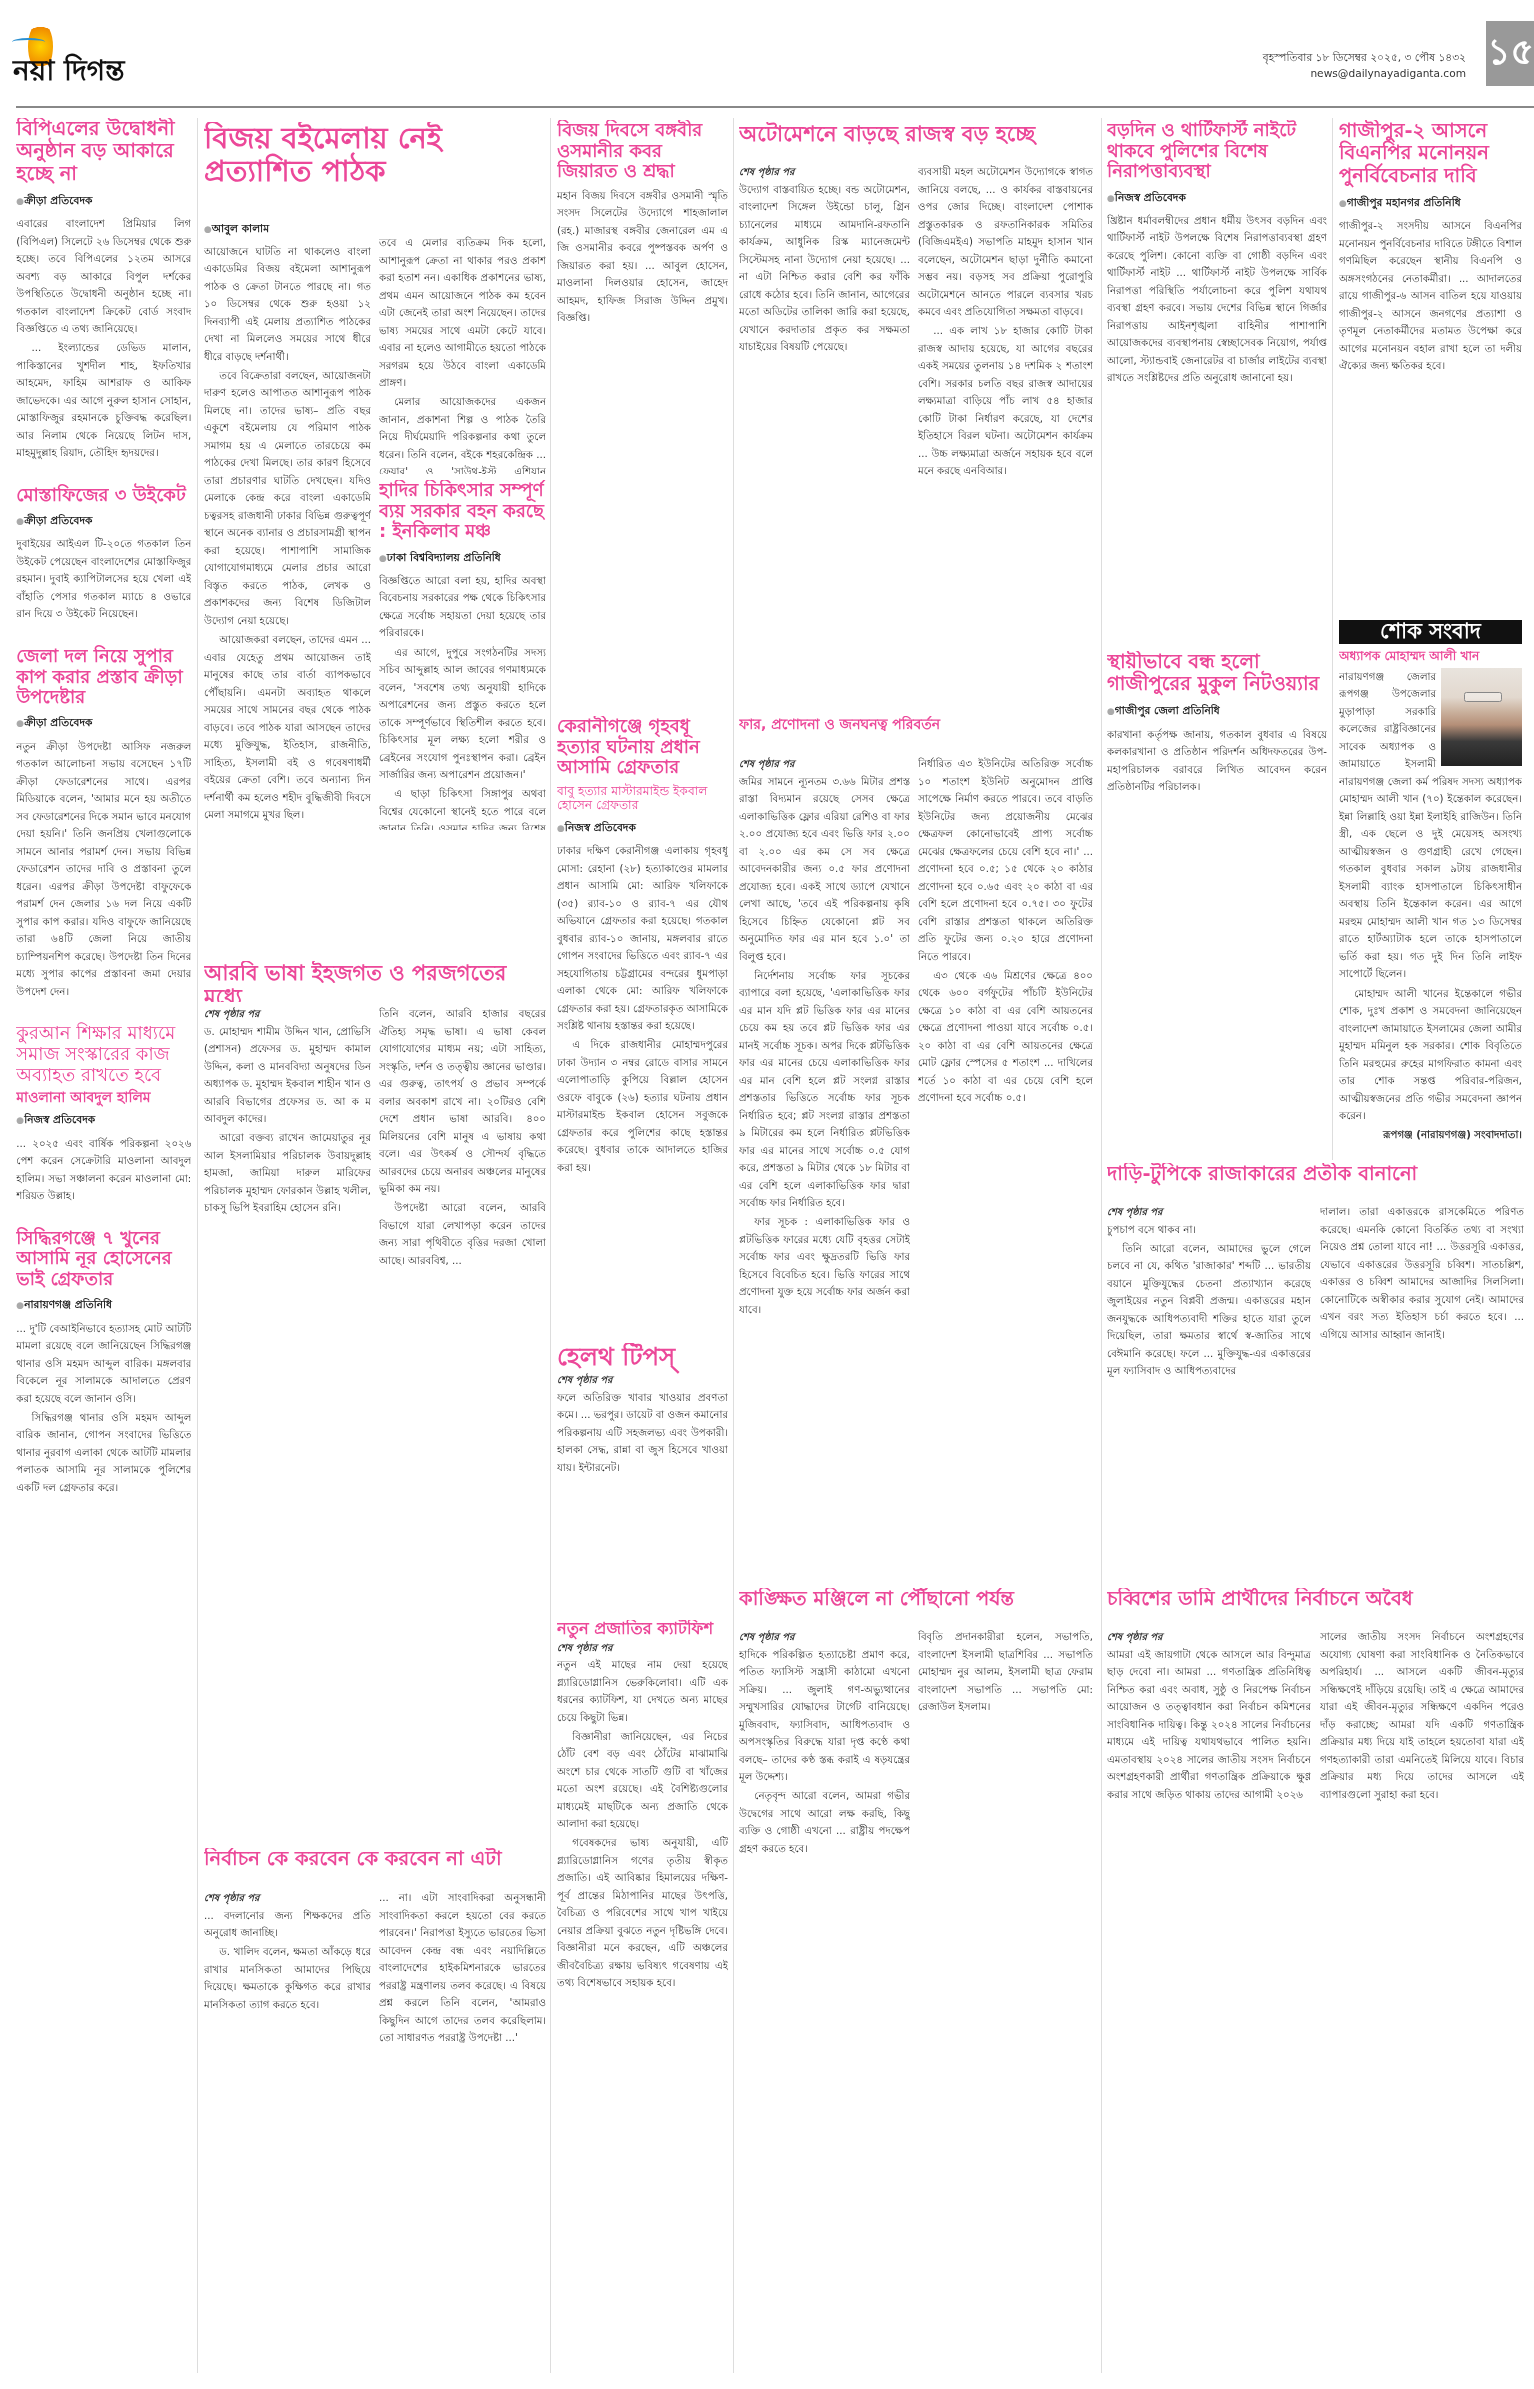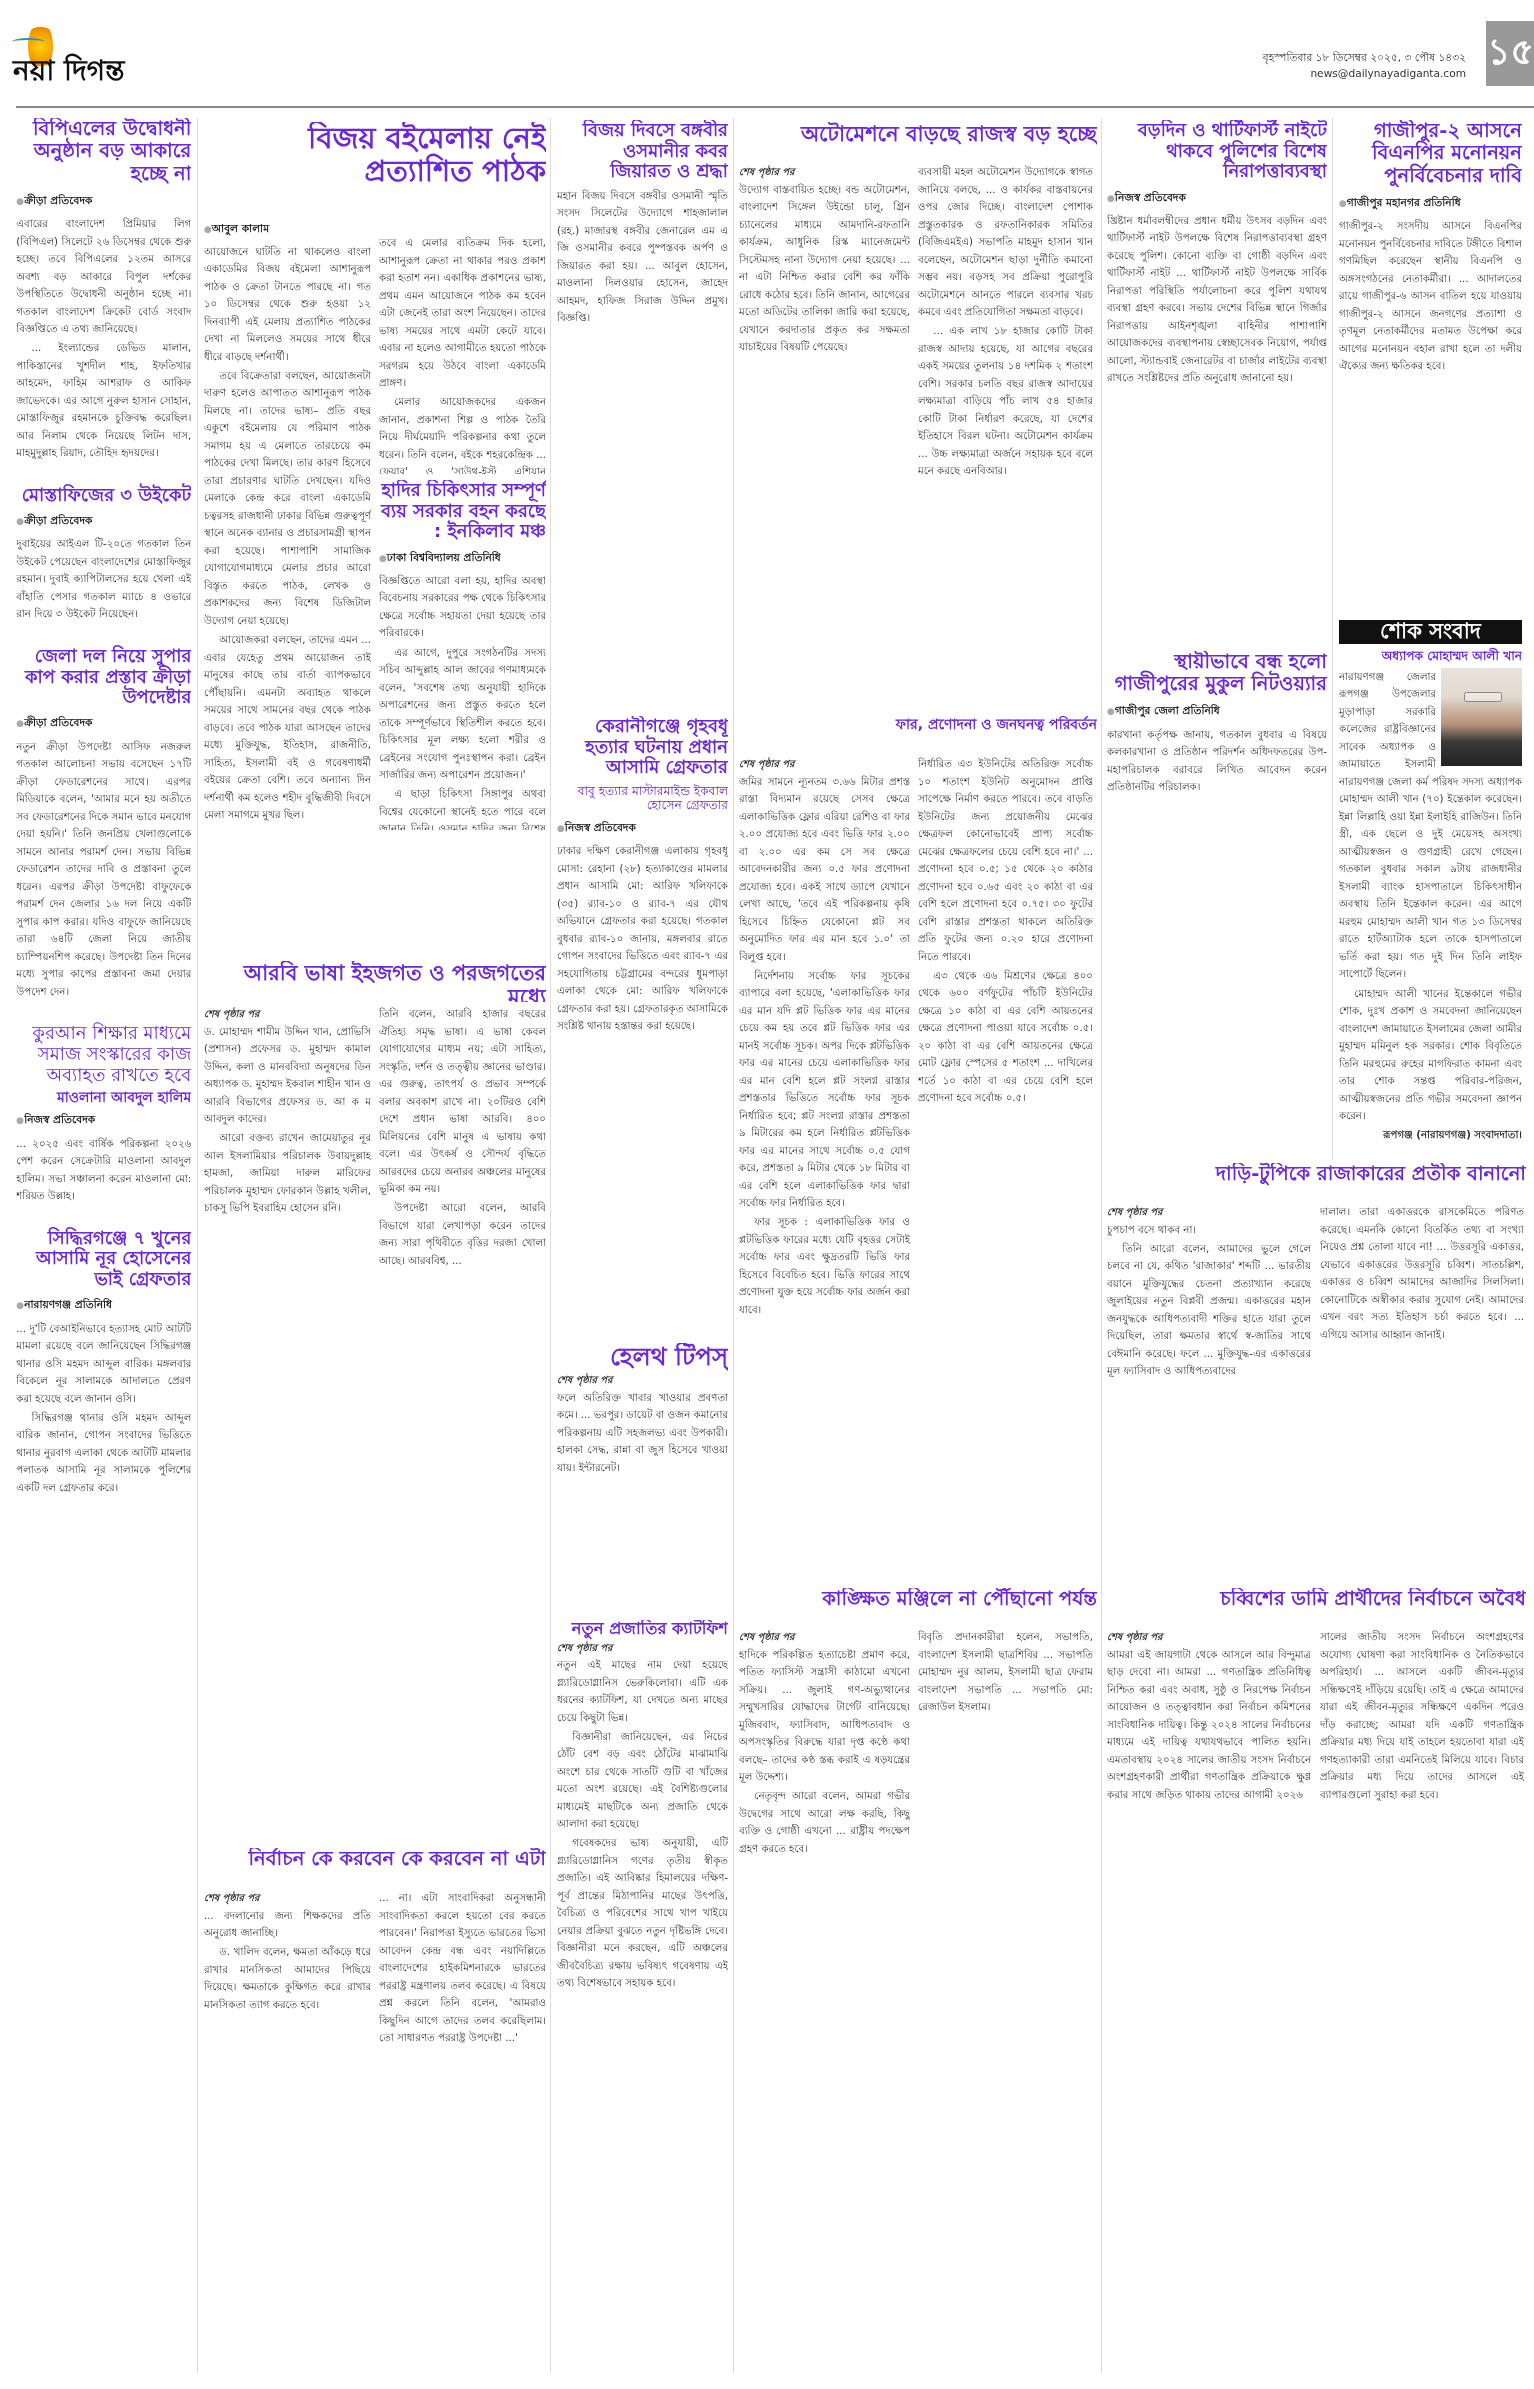--- a/index.html
+++ b/index.html
@@ -6,21 +6,21 @@
 body{width:1535px;height:2389px;background:#fff;font-family:"DejaVu Sans",sans-serif;color:#222;position:relative;overflow:hidden}
 .masthead{position:absolute;left:0;top:0;width:1535px;height:81px}
 .logo{position:absolute;left:8.1px;top:18px;width:73px;height:65px}
 .logo .sun{position:absolute;left:20.4px;top:4.1px;width:24.4px;height:49px;border-radius:50%;background:radial-gradient(circle,#ffd200,#f08a00 70%,transparent 72%)}
 .logo .waves{position:absolute;left:4.1px;top:20.4px;width:33px;height:8.1px;border-top:2.4px solid #2a8fd0;border-radius:50%}
 .logo .txt{position:absolute;left:4.9px;top:31px;font-size:28px;font-weight:bold;color:#111;white-space:nowrap;font-family:"DejaVu Serif",serif}
 .dateline{position:absolute;right:69px;top:49px;font-size:10.6px;color:#333;text-align:right;line-height:16.3px}
 .pagenum{position:absolute;right:0;top:21px;width:49px;height:65px;background:#999;color:#fff;font-size:36px;font-weight:bold;display:flex;align-items:center;justify-content:center}
 .rule{position:absolute;left:16.3px;top:106px;width:1518px;height:2.4px;background:#888}
 .col{position:absolute;font-size:10.2px;line-height:17.5px;text-align:justify;color:#333;overflow:hidden}
-.hl{font-family:"DejaVu Sans",sans-serif;font-weight:bold;color:#6d28d9;text-align:right;line-height:1.15}
+.hl{font-family:"DejaVu Sans",sans-serif;font-weight:bold;color:#ec4899;text-align:left;line-height:1.15}
 .by{font-size:10.6px;font-weight:bold;margin:6.5px 0 4.9px 0;color:#222}
 .by:before{content:"\25CF ";color:#aaa;font-size:9px}
 .cont{font-style:italic;font-size:9.8px;font-weight:bold}
 .body p{margin-bottom:1.6px;text-indent:1.5em}
 .body p:first-child{text-indent:0}
 .vline{position:absolute;width:0.8px;background:#ddd}
 .obit-bar{background:#111;color:#fff;text-align:center;font-size:21px;padding:3.3px 0;font-weight:bold}
 .photo{float:right;width:81px;height:98px;margin:0 0 3.3px 4.9px;background:linear-gradient(#e9e4de 0,#e2d8ce 30%,#c9b09c 45%,#b58f78 58%,#3a3a3a 75%,#222 100%);position:relative}
 .photo:before{content:"";position:absolute;left:23px;top:24.4px;width:36px;height:7.3px;border:1.6px solid #888;border-radius:2.4px;background:rgba(255,255,255,.4)}
 </style>
@@ -154,20 +154,21 @@
       <p>মহান বিজয় দিবসে বঙ্গবীর ওসমানী স্মৃতি সংসদ সিলেটের উদ্যোগে শাহজালাল (রহ.) মাজারস্থ বঙ্গবীর জেনারেল এম এ জি ওসমানীর কবরে পুষ্পস্তবক অর্পণ ও জিয়ারত করা হয়। ... আবুল হোসেন, মাওলানা দিলওয়ার হোসেন, জাহেদ আহমদ, হাফিজ সিরাজ উদ্দিন প্রমুখ। বিজ্ঞপ্তি।</p>
     </div>
 </div>
 
 <div class="col" style="left:557px;top:716px;width:171px;height:619px">
   <div class="hl" style="font-size:18px">কেরানীগঞ্জে গৃহবধূ হত্যার ঘটনায় প্রধান আসামি গ্রেফতার</div>
   <div class="hl" style="font-size:12.2px;font-weight:normal;margin-top:6px">বাবু হত্যার মাস্টারমাইন্ড ইকবাল হোসেন গ্রেফতার</div>
   <div class="by">নিজস্ব প্রতিবেদক</div>
   <div class="body">
     <p>ঢাকার দক্ষিণ কেরানীগঞ্জ এলাকায় গৃহবধূ মোসা: রেহানা (২৮) হত্যাকাণ্ডের মামলার প্রধান আসামি মো: আরিফ খলিফাকে (৩৫) র‌্যাব-১০ ও র‌্যাব-৭ এর যৌথ অভিযানে গ্রেফতার করা হয়েছে। গতকাল বুধবার র‌্যাব-১০ জানায়, মঙ্গলবার রাতে গোপন সংবাদের ভিত্তিতে এবং র‌্যাব-৭ এর সহযোগিতায় চট্টগ্রামের বন্দরের ধুমপাড়া এলাকা থেকে মো: আরিফ খলিফাকে গ্রেফতার করা হয়। গ্রেফতারকৃত আসামিকে সংশ্লিষ্ট থানায় হস্তান্তর করা হয়েছে।</p>
+    <p>এ দিকে রাজধানীর মোহাম্মদপুরের ঢাকা উদ্যান ৩ নম্বর রোডে বাসার সামনে এলোপাতাড়ি কুপিয়ে বিল্লাল হোসেন ওরফে বাবুকে (২৬) হত্যার ঘটনায় প্রধান মাস্টারমাইন্ড ইকবাল হোসেন সবুজকে গ্রেফতার করে পুলিশের কাছে হস্তান্তর করেছে। বুধবার তাকে আদালতে হাজির করা হয়।</p>
   </div>
 </div>
 
 <div class="col" style="left:557px;top:1343px;width:171px;height:269px">
   <div class="hl" style="font-size:24.4px;font-family:'DejaVu Serif',serif">হেলথ টিপস্</div>
   <div class="cont">শেষ পৃষ্ঠার পর</div>
   <div class="body">
       <p>ফলে অতিরিক্ত খাবার খাওয়ার প্রবণতা কমে। ... ভরপুর। ডায়েট বা ওজন কমানোর পরিকল্পনায় এটি সহজলভ্য এবং উপকারী। হালকা সেদ্ধ, রান্না বা জুস হিসেবে খাওয়া যায়। ইন্টারনেট।</p>
     </div>
 </div>

